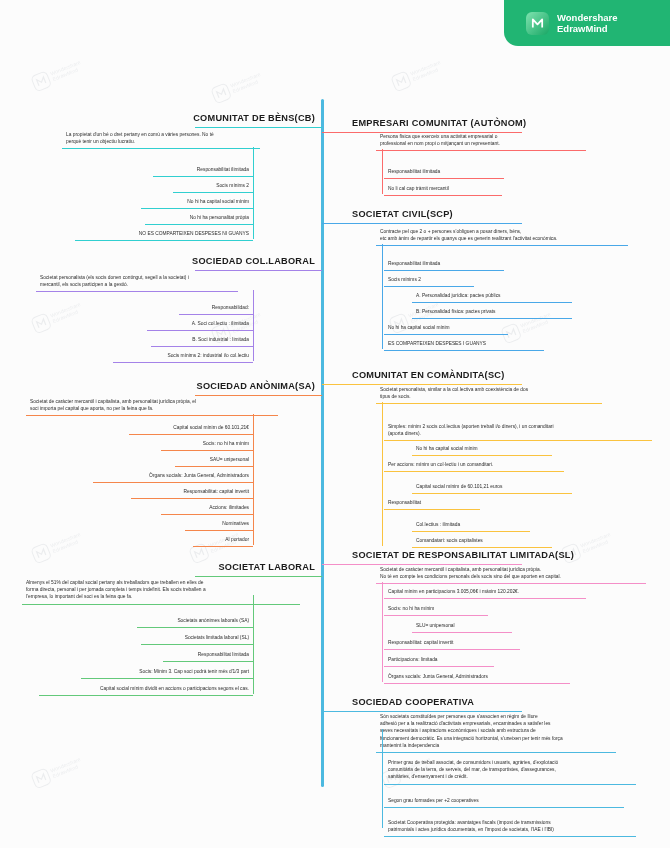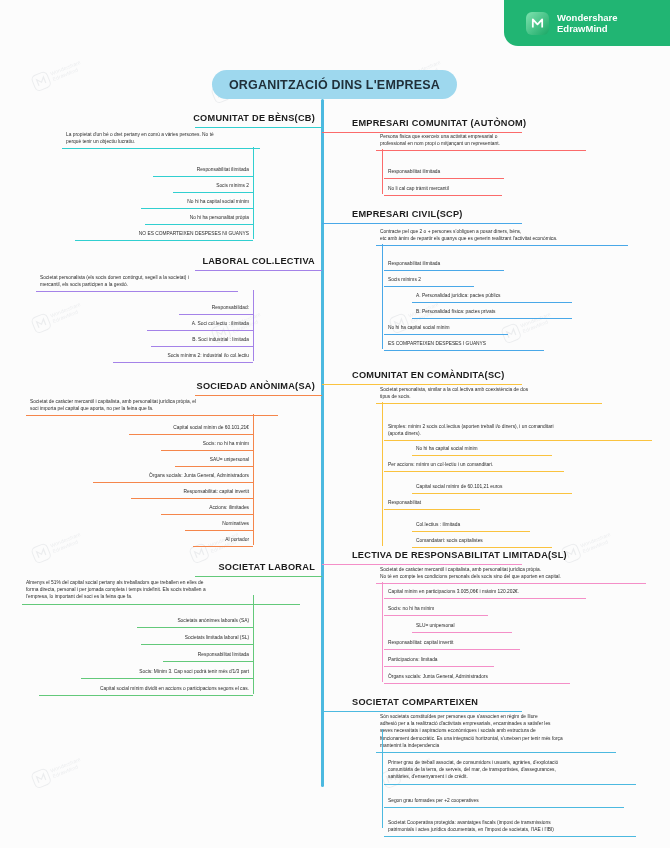--- a/index.html
+++ b/index.html
@@ -202,38 +202,35 @@
     <span class="logo">
       <svg viewBox="0 0 24 24">
           <path d="M4.5 18.5V5.5l7.5 8 7.5-8v13" fill="none" stroke="#fff" stroke-width="2.8" stroke-linejoin="round"></path>
         </svg>
     </span>
     <span class="btxt">
       <span>Wondershare</span><br><span>EdrawMind</span>
     </span>
   </div>
 
-  <div id="root-node">
-    <span>ORGANITZACIÓ DINS L'EMPRESA</span>
-  </div>
   <div id="trunk"></div>
 
   <div id="branch-layer">
       <div class="sect-title" style="right:355px; top:113px; text-align:center;">COMUNITAT DE BÈNS(CB)</div>
       <div class="hline" style="left:195px; top:127px; width:127px; background:#31cfd0;"></div>
       <div class="node l ul" style="left:62px; top:129px; width:198px; color:#31cfd0;"><span style="color: rgb(43, 43, 43);">La propietat d'un bé o dret pertany en comú a vàries persones. No té
 perquè tenir un objectiu lucratiu.</span></div>
       <div class="node ul" style="right:417px; top:164px; width:100px; color:#31cfd0; text-align:right;"><span style="color: rgb(43, 43, 43);">Responsabilitat ilimitada</span></div>
       <div class="node ul" style="right:417px; top:180px; width:80px; color:#31cfd0; text-align:right;"><span style="color: rgb(43, 43, 43);">Socis mínims 2</span></div>
       <div class="node ul" style="right:417px; top:196px; width:112px; color:#31cfd0; text-align:right;"><span style="color: rgb(43, 43, 43);">No hi ha capital social mínim</span></div>
       <div class="node ul" style="right:417px; top:212px; width:108px; color:#31cfd0; text-align:right;"><span style="color: rgb(43, 43, 43);">No hi ha personalitat pròpia</span></div>
       <div class="node ul" style="right:417px; top:228px; width:178px; color:#31cfd0; text-align:right;"><span style="color: rgb(43, 43, 43);">NO ES COMPARTEIXEN DESPESES NI GUANYS</span></div>
       <div class="vline" style="left:253px; top:165px; height:74px; background:#31cfd0;"></div>
       <div class="vline" style="left:253px; top:147px; height:18px; background:#31cfd0;"></div>
-      <div class="sect-title" style="right:355px; top:256px; text-align:right;">LABORAL COL.LECTIVA</div>
+      <div class="sect-title" style="right:355px; top:256px; text-align:right;">SOCIEDAD COL.LABORAL</div>
       <div class="hline" style="left:195px; top:270px; width:127px; background:#a482e8;"></div>
       <div class="node l ul" style="left:36px; top:272px; width:202px; color:#a482e8;"><span style="color: rgb(43, 43, 43);">Societat personalista (els socis donen contingut, segell a la societat) i
 mercantil, els socis participen a la gestió.</span></div>
       <div class="node ul" style="right:417px; top:302px; width:74px; color:#a482e8; text-align:right;"><span style="color: rgb(43, 43, 43);">Responsabilidad:</span></div>
       <div class="node ul" style="right:417px; top:318px; width:106px; color:#a482e8; text-align:right;"><span style="color: rgb(43, 43, 43);">A. Soci col.lectiu : ilimitada</span></div>
       <div class="node ul" style="right:417px; top:334px; width:102px; color:#a482e8; text-align:right;"><span style="color: rgb(43, 43, 43);">B. Soci industrial : limitada</span></div>
       <div class="node ul" style="right:417px; top:350px; width:140px; color:#a482e8; text-align:right;"><span style="color: rgb(43, 43, 43);">Socis mínims 2: industrial i/o col.lectiu</span></div>
       <div class="vline" style="left:253px; top:303px; height:58px; background:#a482e8;"></div>
       <div class="vline" style="left:253px; top:290px; height:13px; background:#a482e8;"></div>
       <div class="sect-title" style="right:355px; top:381px; text-align:right;">SOCIEDAD ANÒNIMA(SA)</div>
@@ -263,21 +260,21 @@
       <div class="vline" style="left:253px; top:616px; height:78px; background:#63c97a;"></div>
       <div class="vline" style="left:253px; top:595px; height:21px; background:#63c97a;"></div>
       <div class="sect-title" style="left:352px; top:118px;">EMPRESARI COMUNITAT (AUTÒNOM)</div>
       <div class="hline" style="left:322px; top:132px; width:200px; background:#fb6b6b;"></div>
       <div class="node l ul" style="left:376px; top:131px; width:210px; color:#fb6b6b;"><span style="color: rgb(43, 43, 43);">Persona física que exerceix una activitat empresarial o
 professional en nom propi o mitjançant un representant.</span></div>
       <div class="node ul" style="left:384px; top:166px; width:120px; color:#fb6b6b; text-align:left;"><span style="color: rgb(43, 43, 43);">Responsabilitat ilimitada</span></div>
       <div class="node ul" style="left:384px; top:183px; width:118px; color:#fb6b6b; text-align:left;"><span style="color: rgb(43, 43, 43);">No li cal cap tràmit mercantil</span></div>
       <div class="vline" style="left:382px; top:167px; height:27px; background:#fb6b6b;"></div>
       <div class="vline" style="left:382px; top:149px; height:18px; background:#fb6b6b;"></div>
-      <div class="sect-title" style="left:352px; top:209px;">EMPRESARI CIVIL(SCP)</div>
+      <div class="sect-title" style="left:352px; top:209px;">SOCIETAT CIVIL(SCP)</div>
       <div class="hline" style="left:322px; top:223px; width:200px; background:#49a8e8;"></div>
       <div class="node l ul" style="left:376px; top:226px; width:252px; color:#49a8e8;"><span style="color: rgb(43, 43, 43);">Contracte pel que 2 o + persones s'obliguen a posar diners, béns,
 etc amb ànim de repartir els guanys que es generin realitzant l'activitat econòmica.</span></div>
       <div class="node ul" style="left:384px; top:258px; width:120px; color:#49a8e8; text-align:left;"><span style="color: rgb(43, 43, 43);">Responsabilitat ilimitada</span></div>
       <div class="node ul" style="left:384px; top:274px; width:90px; color:#49a8e8; text-align:left;"><span style="color: rgb(43, 43, 43);">Socis mínims 2</span></div>
       <div class="node ul" style="left:412px; top:290px; width:160px; color:#49a8e8; text-align:left;"><span style="color: rgb(43, 43, 43);">A. Personalidad jurídica: pactes públics</span></div>
       <div class="node ul" style="left:412px; top:306px; width:160px; color:#49a8e8; text-align:left;"><span style="color: rgb(43, 43, 43);">B. Personalidad física: pactes privats</span></div>
       <div class="node ul" style="left:384px; top:322px; width:124px; color:#49a8e8; text-align:left;"><span style="color: rgb(43, 43, 43);">No hi ha capital social mínim</span></div>
       <div class="node ul" style="left:384px; top:338px; width:160px; color:#49a8e8; text-align:left;"><span style="color: rgb(43, 43, 43);">ES COMPARTEIXEN DESPESES I GUANYS</span></div>
       <div class="vline" style="left:382px; top:259px; height:90px; background:#49a8e8;"></div>
@@ -289,33 +286,33 @@
       <div class="node ul" style="left:384px; top:421px; width:268px; color:#fac33f; text-align:left;"><span style="color: rgb(43, 43, 43);">Simples: mínim 2 socis col.lectius (aporten treball i/o diners), i un comanditari
 (aporta diners).</span></div>
       <div class="node ul" style="left:412px; top:443px; width:140px; color:#fac33f; text-align:left;"><span style="color: rgb(43, 43, 43);">No hi ha capital social mínim</span></div>
       <div class="node ul" style="left:384px; top:459px; width:180px; color:#fac33f; text-align:left;"><span style="color: rgb(43, 43, 43);">Per accions: mínim un col·lectiu i un comanditari.</span></div>
       <div class="node ul" style="left:412px; top:481px; width:160px; color:#fac33f; text-align:left;"><span style="color: rgb(43, 43, 43);">Capital social mínim de 60.101,21 euros</span></div>
       <div class="node ul" style="left:384px; top:497px; width:96px; color:#fac33f; text-align:left;"><span style="color: rgb(43, 43, 43);">Responsabilitat</span></div>
       <div class="node ul" style="left:412px; top:519px; width:118px; color:#fac33f; text-align:left;"><span style="color: rgb(43, 43, 43);">Col.lectius : ilimitada</span></div>
       <div class="node ul" style="left:412px; top:535px; width:140px; color:#fac33f; text-align:left;"><span style="color: rgb(43, 43, 43);">Comandatari: socis capitalistes</span></div>
       <div class="vline" style="left:382px; top:422px; height:124px; background:#fac33f;"></div>
       <div class="vline" style="left:382px; top:402px; height:20px; background:#fac33f;"></div>
-      <div class="sect-title" style="left:352px; top:550px;">LECTIVA DE RESPONSABILITAT LIMITADA(SL)</div>
+      <div class="sect-title" style="left:352px; top:550px;">SOCIETAT DE RESPONSABILITAT LIMITADA(SL)</div>
       <div class="hline" style="left:322px; top:564px; width:200px; background:#f48fc8;"></div>
       <div class="node l ul" style="left:376px; top:564px; width:270px; color:#f48fc8;"><span style="color: rgb(43, 43, 43);">Societat de caràcter mercantil i capitalista, amb personalitat jurídica pròpia.
 No té en compte les condicions personals dels socis sino del que aporten en capital.</span></div>
       <div class="node ul" style="left:384px; top:586px; width:202px; color:#f48fc8; text-align:left;"><span style="color: rgb(43, 43, 43);">Capital mínim en participacions 3.005,06€ i màxim 120.202€.</span></div>
       <div class="node ul" style="left:384px; top:603px; width:104px; color:#f48fc8; text-align:left;"><span style="color: rgb(43, 43, 43);">Socis: no hi ha mínim</span></div>
       <div class="node ul" style="left:412px; top:620px; width:100px; color:#f48fc8; text-align:left;"><span style="color: rgb(43, 43, 43);">SLU= unipersonal</span></div>
       <div class="node ul" style="left:384px; top:637px; width:136px; color:#f48fc8; text-align:left;"><span style="color: rgb(43, 43, 43);">Responsabilitat: capital invertit</span></div>
       <div class="node ul" style="left:384px; top:654px; width:110px; color:#f48fc8; text-align:left;"><span style="color: rgb(43, 43, 43);">Participacions: limitada</span></div>
       <div class="node ul" style="left:384px; top:671px; width:186px; color:#f48fc8; text-align:left;"><span style="color: rgb(43, 43, 43);">Òrgans socials: Junta General, Administradors</span></div>
       <div class="vline" style="left:382px; top:587px; height:95px; background:#f48fc8;"></div>
       <div class="vline" style="left:382px; top:582px; height:5px; background:#f48fc8;"></div>
-      <div class="sect-title" style="left:352px; top:697px;">SOCIETAT COMPARTEIXEN</div>
+      <div class="sect-title" style="left:352px; top:697px;">SOCIEDAD COOPERATIVA</div>
       <div class="hline" style="left:322px; top:711px; width:200px; background:#4cb9e0;"></div>
       <div class="node l ul" style="left:376px; top:711px; width:240px; color:#4cb9e0;"><span style="color: rgb(43, 43, 43);">Són societats constituïdes per persones que s'associen en règim de lliure
 adhesió per a la realització d'activitats empresarials, encaminades a satisfer les
 seves necessitats i aspiracions econòmiques i socials amb estructura de
 funcionament democràtic. Es una integració horitzontal, s'uneixen per tenir més força
 mantenint la independencia</span></div>
       <div class="node ul" style="left:384px; top:757px; width:252px; color:#4cb9e0; text-align:left;"><span style="color: rgb(43, 43, 43);">Primer grau de treball associat, de consumidors i usuaris, agràries, d'explotació
 comunitària de la terra, de serveis, del mar, de transportistes, d'assegurances,
 sanitàries, d'ensenyament i de crèdit.</span></div>
       <div class="node ul" style="left:384px; top:795px; width:240px; color:#4cb9e0; text-align:left;"><span style="color: rgb(43, 43, 43);">Segon grau formades per +2 cooperatives</span></div>

